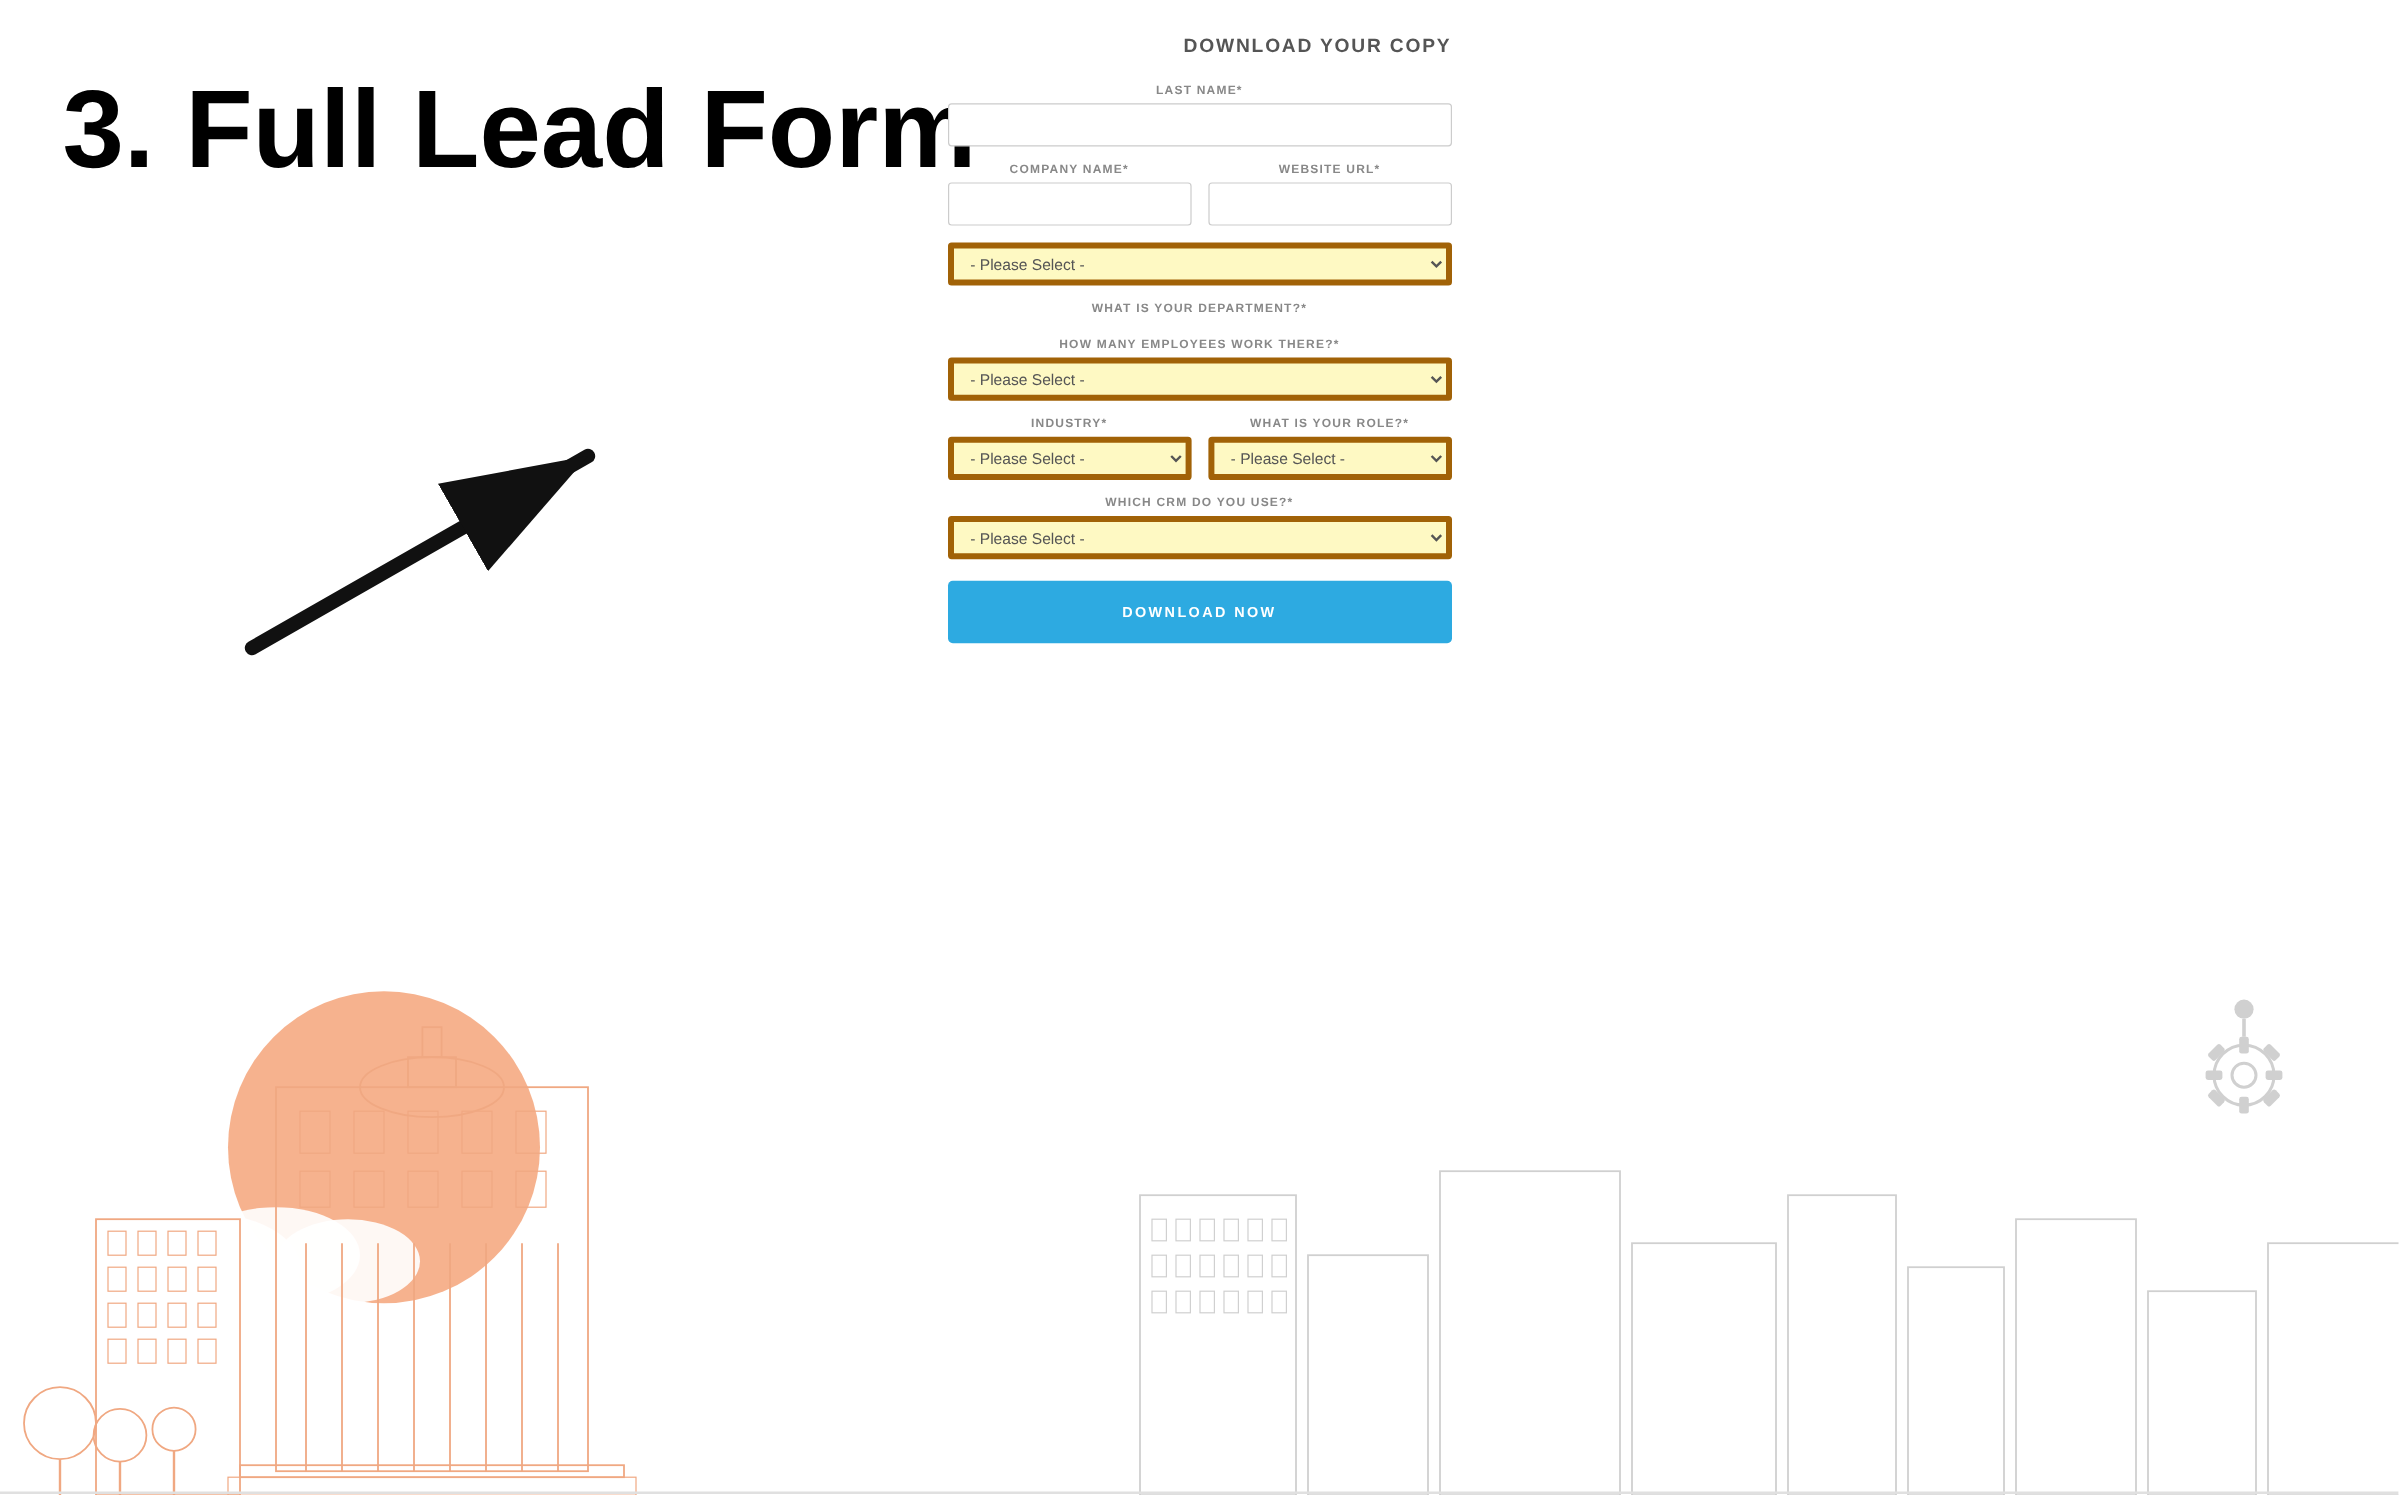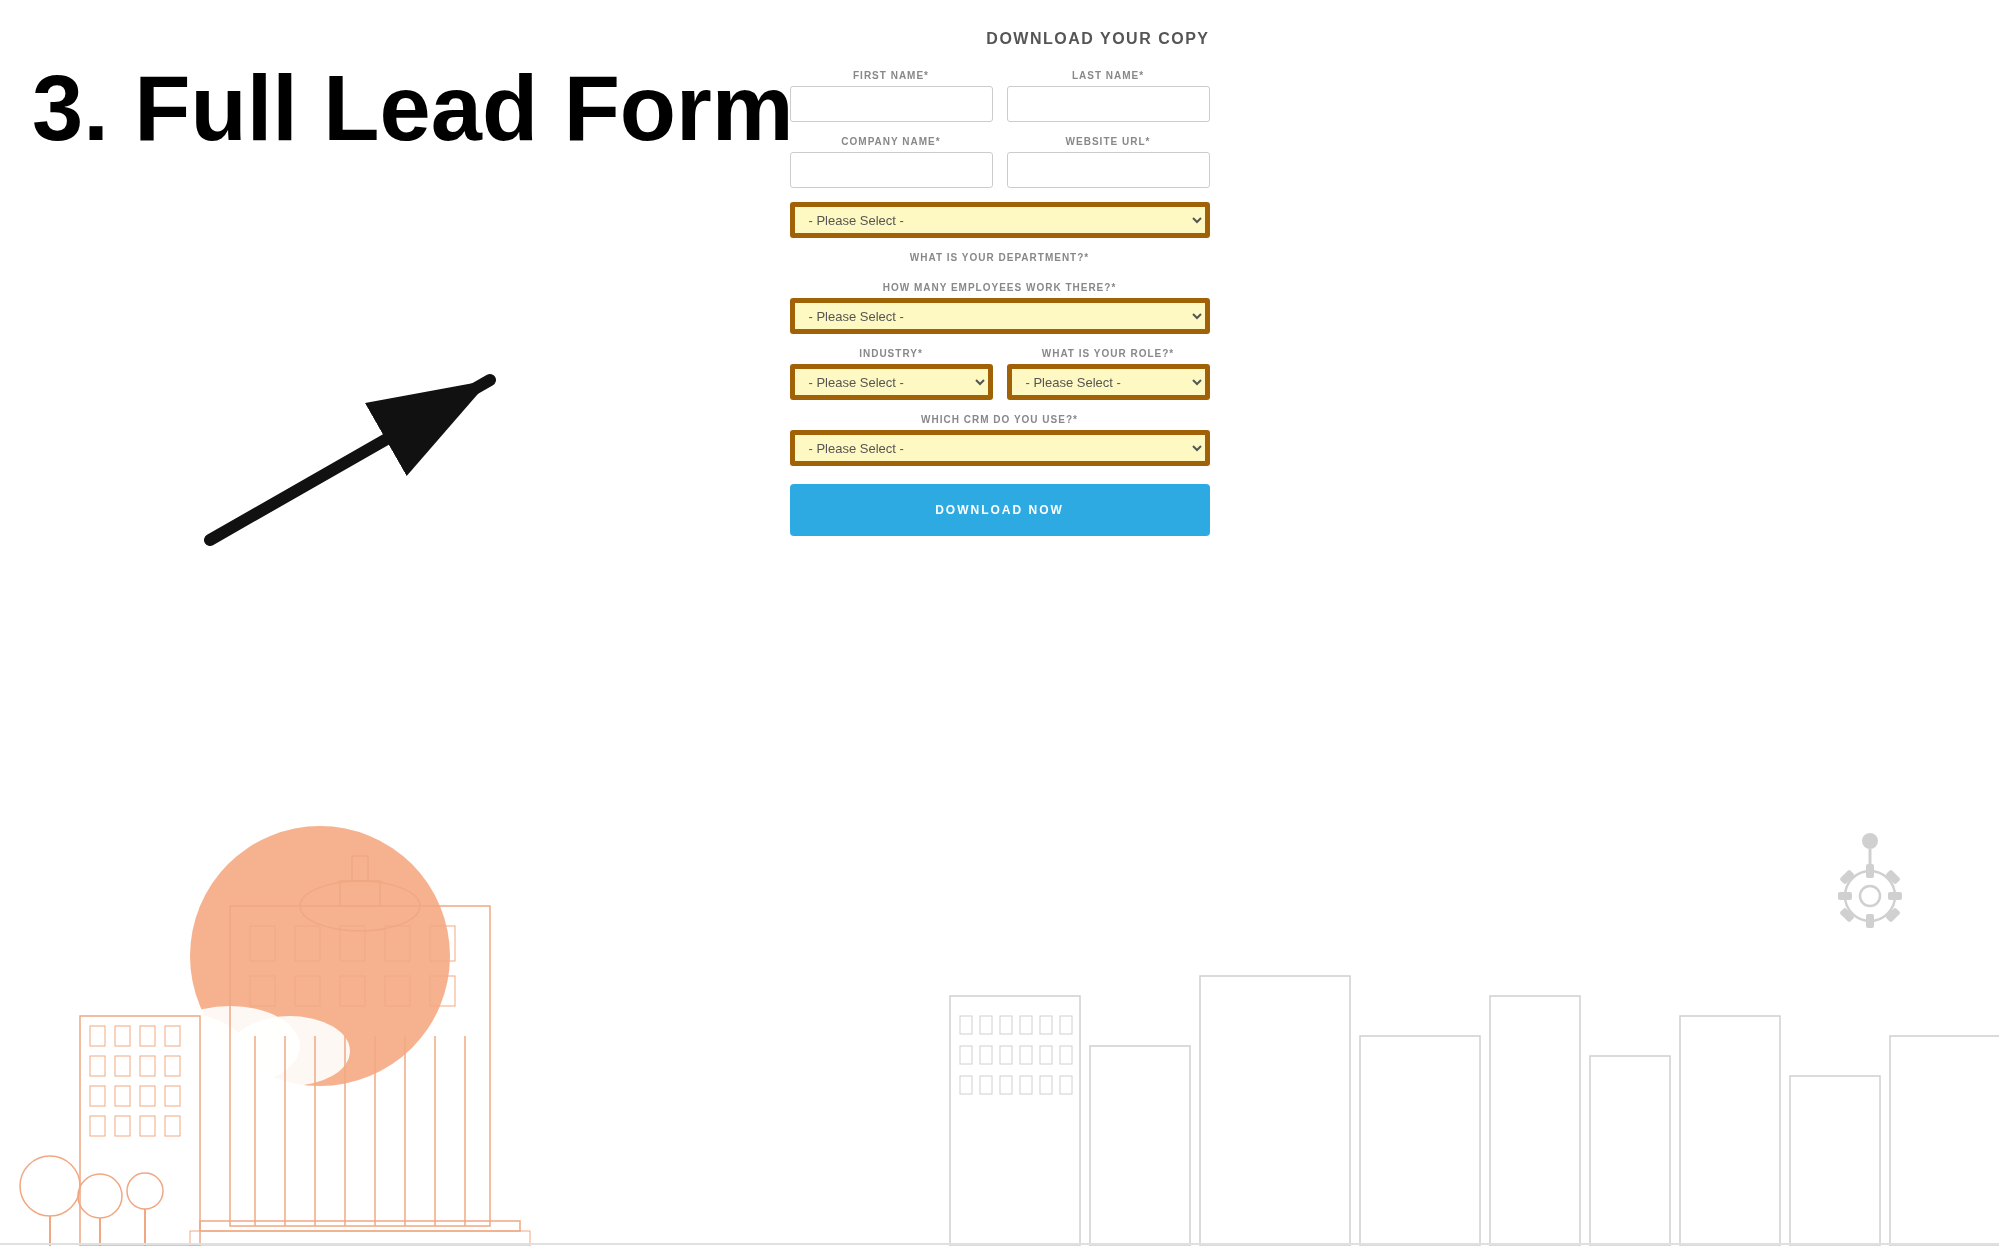--- a/index.html
+++ b/index.html
@@ -17,21 +17,21 @@
       width: 1999px;
       min-height: 1246px;
       position: relative;
       background: #ffffff;
       overflow: hidden;
     }
 
     
     .left-label {
       position: absolute;
-      left: 32px;
+      left: 52px;
       top: 60px;
       z-index: 10;
     }
 
     .left-label-text {
       font-size: 92px;
       font-weight: 900;
       color: #000000;
       line-height: 1.05;
       font-family: Arial Black, Arial, sans-serif;
@@ -191,24 +191,20 @@
         </marker>
       </defs>
       <line x1="10" y1="180" x2="290" y2="20" stroke="#111111" stroke-width="12" marker-end="url(#arrowhead)" stroke-linecap="round"></line>
     </svg>
   </div>
 
   <div class="form-container">
     <div class="form-title">DOWNLOAD YOUR COPY</div>
 
     <div class="form-row">
-      <div class="form-group">
-        <label class="form-label">FIRST NAME*</label>
-        <input type="text" class="form-input" style="">
-      </div>
       <div class="form-group">
         <label class="form-label">LAST NAME*</label>
         <input type="text" class="form-input" style="">
       </div>
     </div>
 
 
     <div class="form-row">
       <div class="form-group">
         <label class="form-label">COMPANY NAME*</label>

